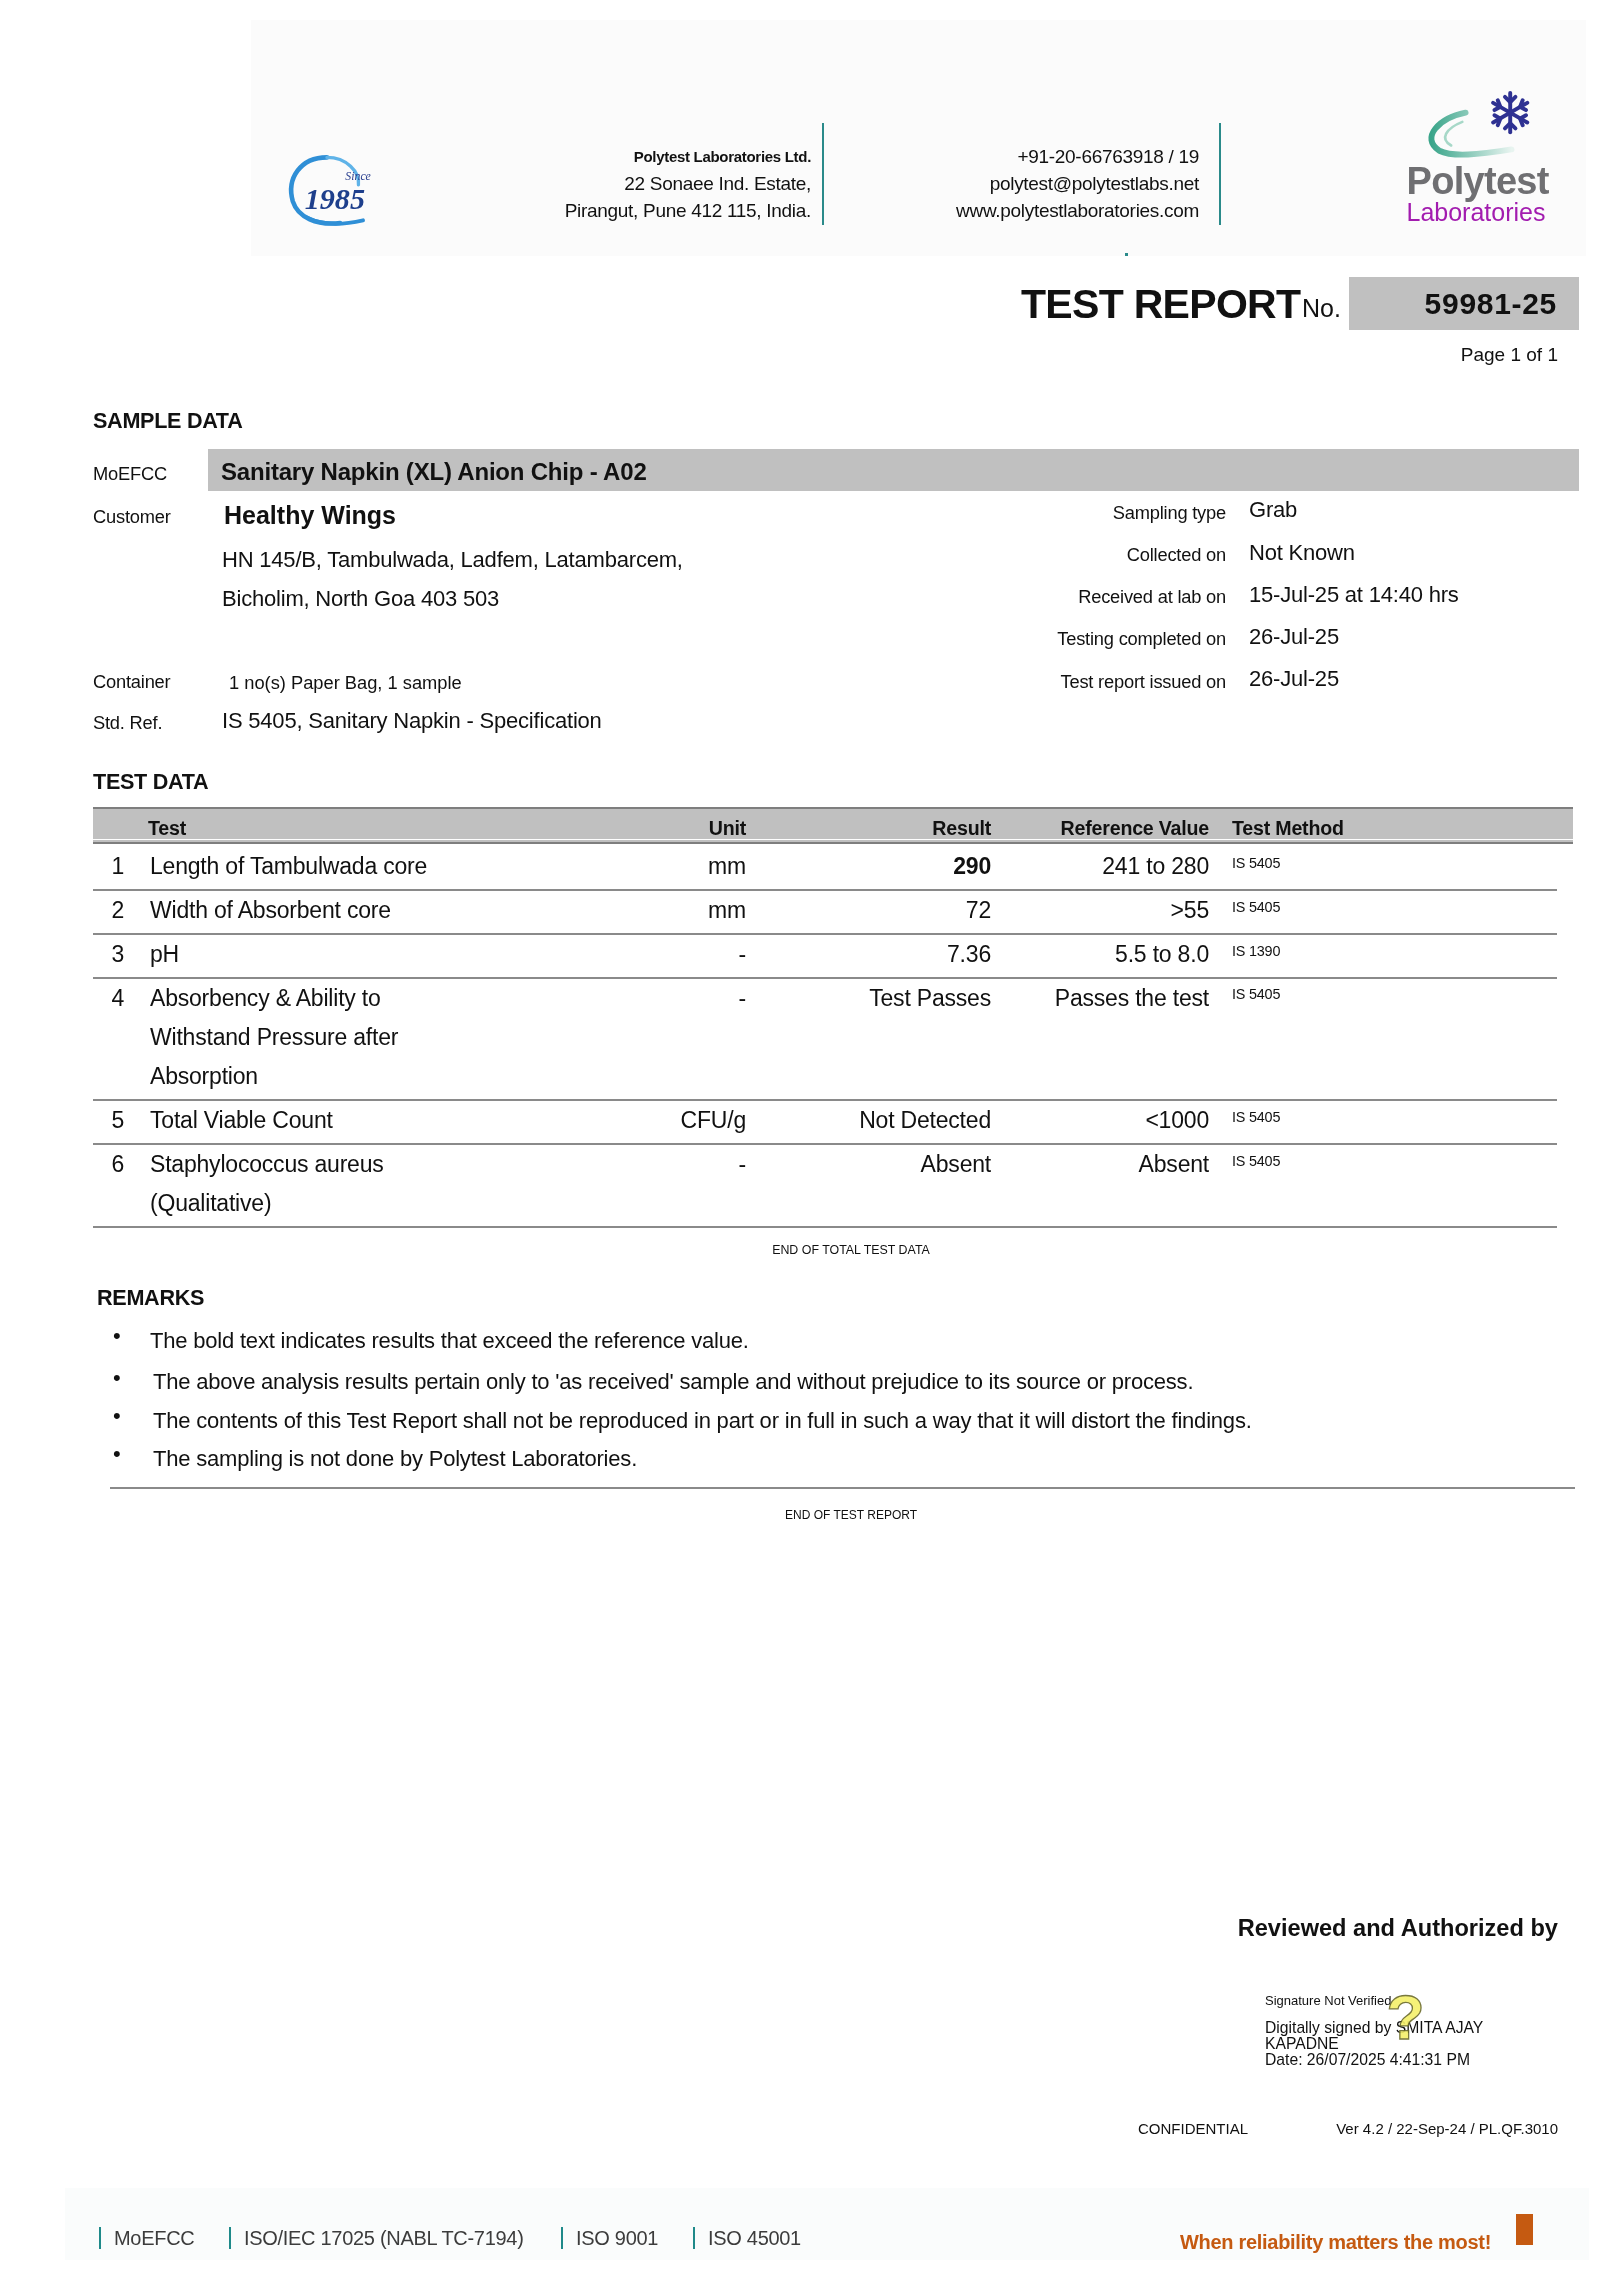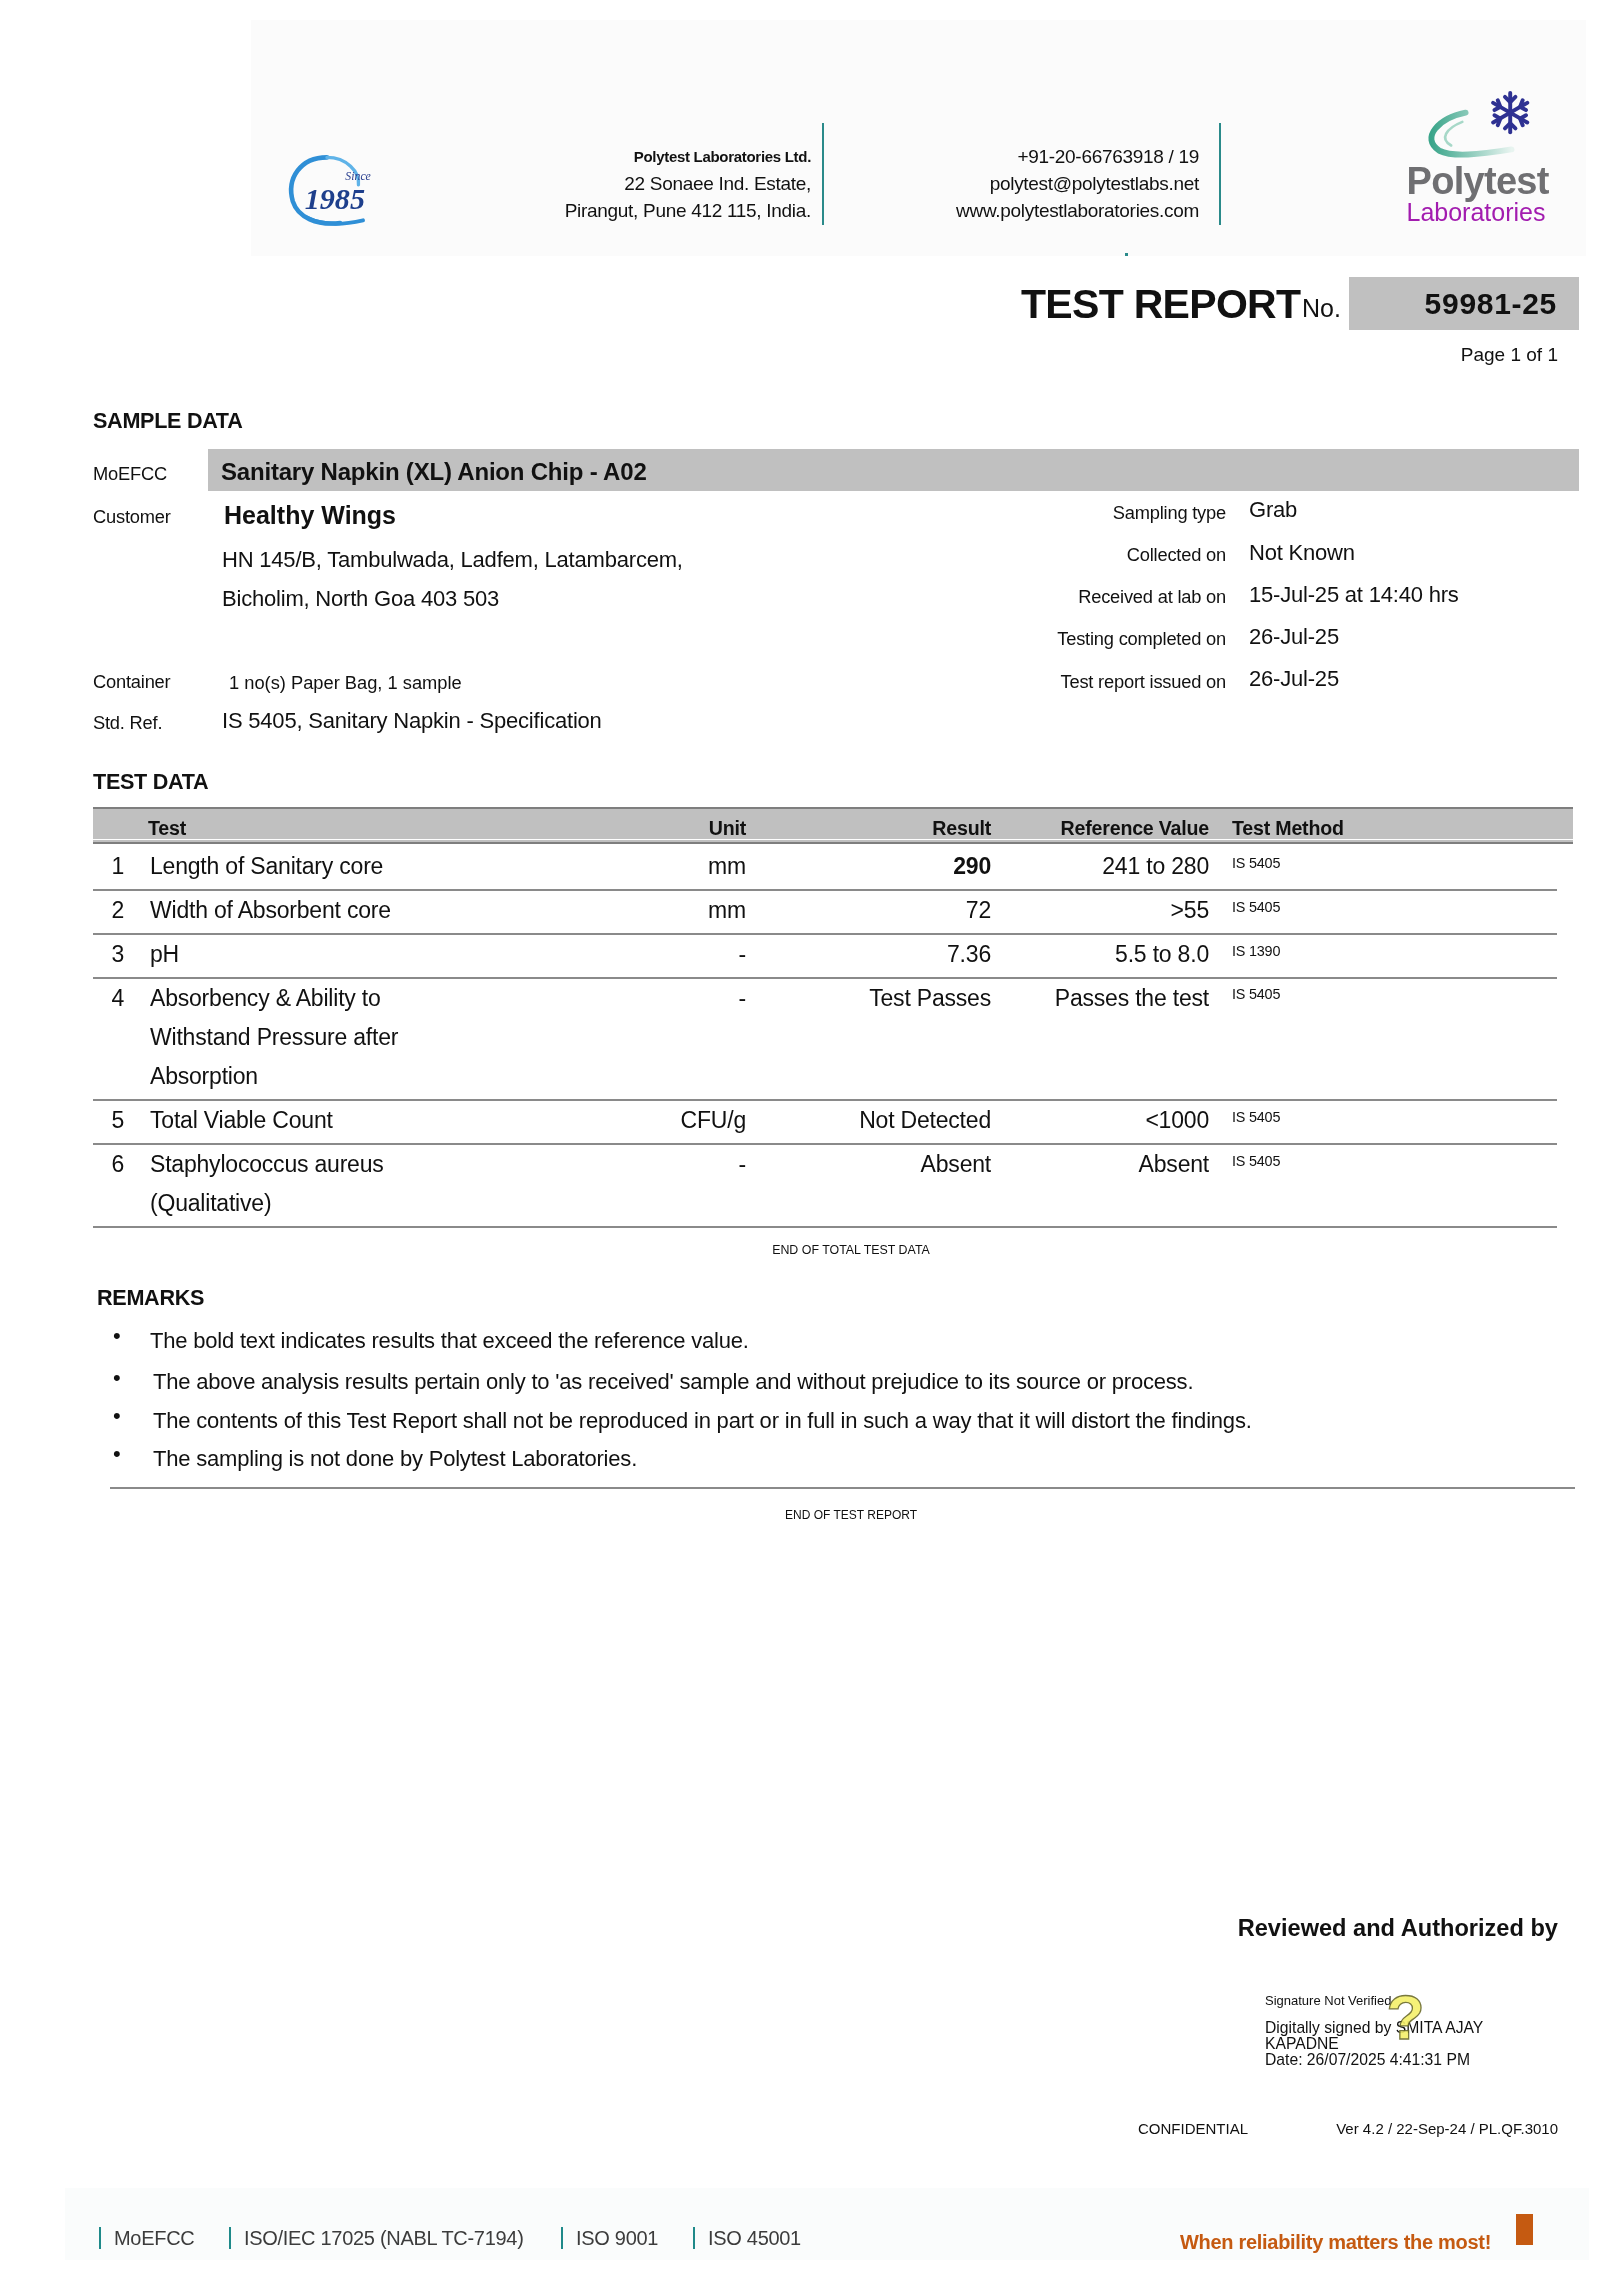--- a/index.html
+++ b/index.html
@@ -176,21 +176,21 @@
 <div class="abs tbl-head"></div>
 <div class="abs tbl-head-gap"></div>
 <div class="abs th" style="left:148px">Test</div>
 <div class="abs th" style="left:589px;width:157px;text-align:right">Unit</div>
 <div class="abs th" style="left:850px;width:141px;text-align:right">Result</div>
 <div class="abs th" style="left:1021px;width:188px;text-align:right">Reference Value</div>
 <div class="abs th" style="left:1232px">Test Method</div>
 
 <div>
   <div class="abs cell num" style="top:853px">1</div>
-  <div class="abs cell col-test" style="top:847px">Length of Sanitary core</div>
+  <div class="abs cell col-test" style="top:847px">Length of Tambulwada core</div>
   <div class="abs cell col-unit" style="top:853px">mm</div>
   <div class="abs cell col-result bold" style="top:853px">290</div>
   <div class="abs cell col-ref" style="top:853px">241 to 280</div>
   <div class="abs cell col-meth" style="top:855px">IS 5405</div>
 </div>
 <div class="abs row-line" style="top:889px"></div>
 
 <div>
   <div class="abs cell num" style="top:897px">2</div>
   <div class="abs cell col-test" style="top:891px">Width of Absorbent core</div>

